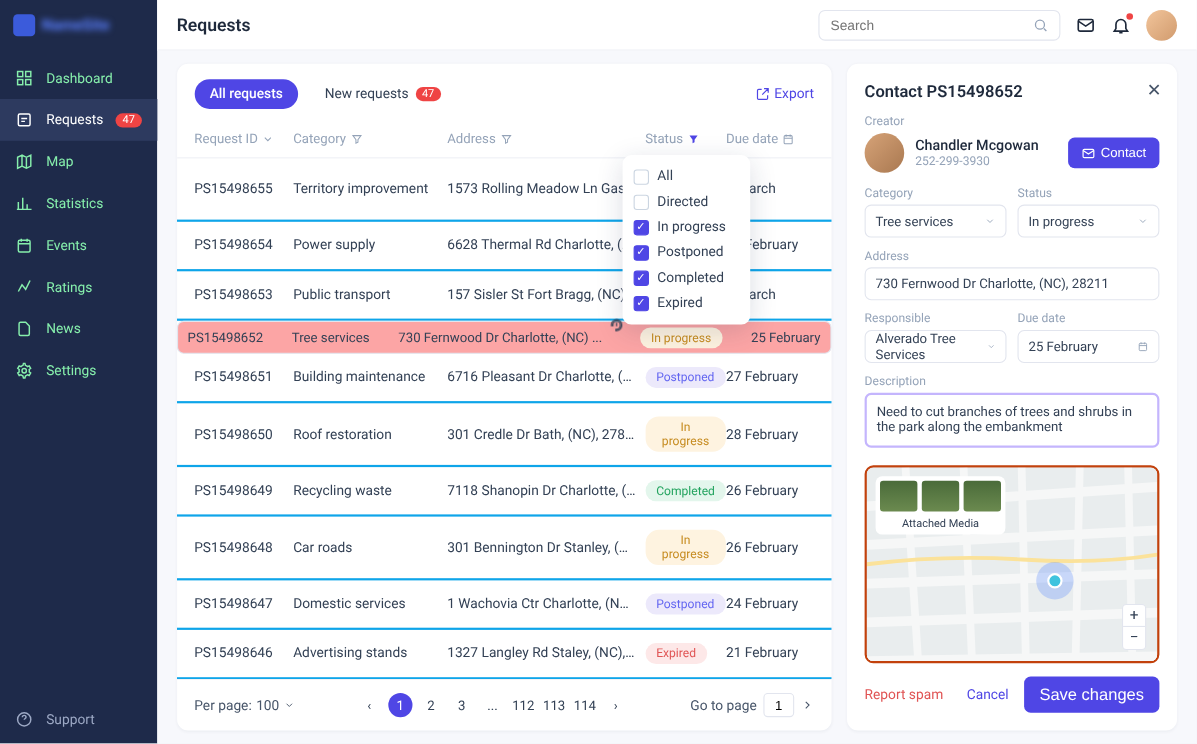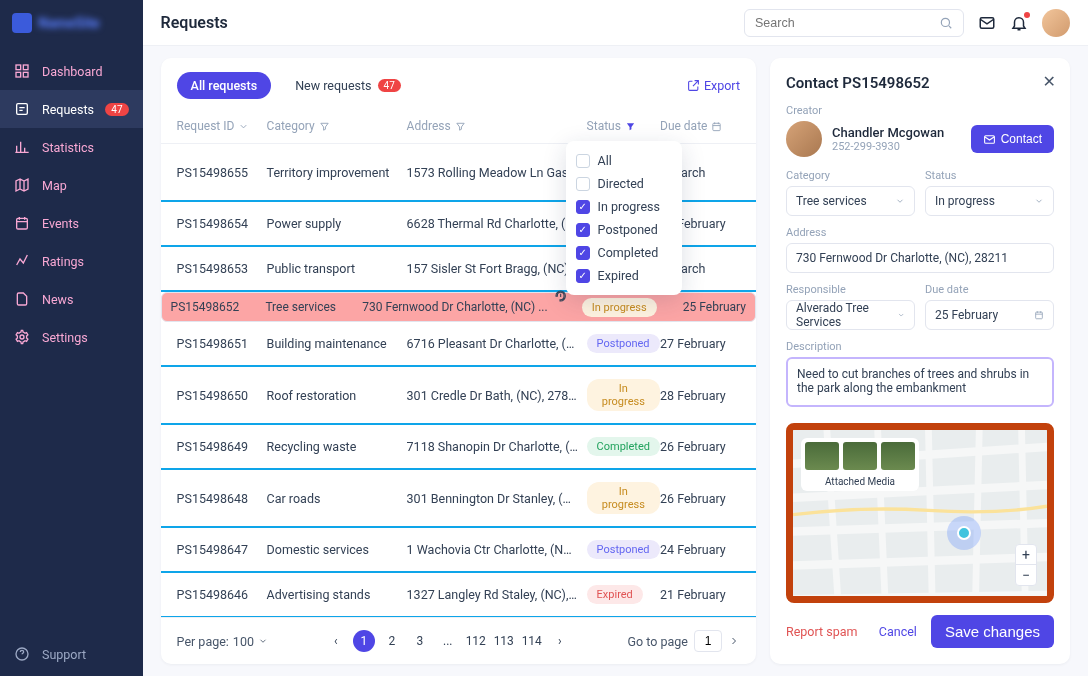--- a/index.html
+++ b/index.html
@@ -3,21 +3,21 @@
 <meta charset="utf-8">
 <style>
 * { margin: 0; padding: 0; box-sizing: border-box; }
 body { font-family: -apple-system, BlinkMacSystemFont, "Segoe UI", Roboto, sans-serif; font-size: 13px; color: #1e293b; background: #f1f3f9; overflow: hidden; }
 .app { display: flex; width: 1088px; height: 676px; }
 .sidebar { width: 144px; background: #1e2a4a; color: #9ca8c4; display: flex; flex-direction: column; }
 .logo { height: 46px; display: flex; align-items: center; padding: 0 12px; }
 .logo-mark { width: 20px; height: 20px; background: #3b5bdb; border-radius: 4px; margin-right: 6px; }
 .logo-text { filter: blur(3px); font-weight: 700; font-size: 14px; color: #5a7fff; }
 .nav { flex: 1; padding-top: 6px; }
-.nav-item { display: flex; align-items: center; padding: 11px 14px; cursor: pointer; font-size: 12.5px; color: #f9a8d4; position: relative; }
+.nav-item { display: flex; align-items: center; padding: 11px 14px; cursor: pointer; font-size: 12.5px; color: #86efac; position: relative; }
 .nav-item.active { background: #2d3a5f; color: #fff; }
 .nav-item svg, .nav-item .ic { width: 16px; height: 16px; margin-right: 12px; }
 .nav-badge { margin-left: auto; background: #ef4444; color: #fff; font-size: 10px; padding: 1px 6px; border-radius: 8px; }
 .nav-foot { padding: 14px; display: flex; align-items: center; font-size: 12.5px; color: #9ca8c4; cursor: pointer; }
 .nav-foot svg { width: 16px; height: 16px; margin-right: 12px; }
 .main { flex: 1; display: flex; flex-direction: column; background: #f7f8fc; }
 .topbar { height: 46px; background: #fff; display: flex; align-items: center; padding: 0 18px; border-bottom: 1px solid #eef0f5; }
 .page-title { font-size: 16px; font-weight: 600; }
 .topbar-right { margin-left: auto; display: flex; align-items: center; gap: 14px; }
 .search-box { width: 220px; height: 28px; border: 1px solid #e2e5ee; border-radius: 6px; display: flex; align-items: center; padding: 0 10px; color: #94a3b8; }
@@ -68,21 +68,21 @@
 .creator-row { display: flex; align-items: center; margin-bottom: 12px; }
 .creator-av { width: 36px; height: 36px; border-radius: 50%; background: linear-gradient(135deg,#d6a378,#a97850); margin-right: 10px; }
 .creator-name { font-size: 13px; font-weight: 500; color: #1e293b; }
 .creator-phone { font-size: 11px; color: #94a3b8; }
 .contact-btn { margin-left: auto; background: #4f46e5; color: #fff; border: none; border-radius: 6px; padding: 7px 12px; font-size: 12px; cursor: pointer; display: flex; align-items: center; gap: 5px; }
 .field-row { display: flex; gap: 10px; margin-bottom: 10px; }
 .field { flex: 1; }
 .sel, .inp { width: 100%; height: 30px; border: 1px solid #e2e5ee; border-radius: 6px; padding: 0 9px; font-size: 12px; color: #334155; display: flex; align-items: center; justify-content: space-between; cursor: pointer; background: #fff; }
 .sel svg { width: 10px; height: 10px; color: #94a3b8; }
 .textarea { width: 100%; border: 2px solid #c4b5fd; border-radius: 6px; padding: 8px 9px; font-size: 12px; color: #334155; min-height: 50px; resize: none; }
-.map-box { margin-top: 10px; border: 7px solid #c2410c; border-radius: 8px; height: 230px; background: #e8ecef; position: relative; overflow: hidden; }
+.map-box { margin-top: 10px; border: 2px solid #c2410c; border-radius: 8px; height: 230px; background: #e8ecef; position: relative; overflow: hidden; }
 .map-svg { position: absolute; inset: 0; }
 .thumbs { position: absolute; top: 8px; left: 8px; display: flex; gap: 4px; background: #fff; padding: 4px; border-radius: 6px; flex-direction: column; align-items: center; }
 .thumbs-row { display: flex; gap: 4px; }
 .thumb { width: 34px; height: 28px; background: linear-gradient(#4a6b3a,#6b8a4f); border-radius: 3px; }
 .thumbs-label { font-size: 10px; color: #334155; padding: 2px 0 0; }
 .pin { position: absolute; top: 92px; left: 160px; width: 22px; height: 22px; }
 .pin .ring { position: absolute; inset: -6px; border-radius: 50%; background: rgba(63,120,255,.25); }
 .pin .core { position: absolute; inset: 4px; border-radius: 50%; background: #3fc3de; border: 2px solid #fff; }
 .zoom { position: absolute; bottom: 10px; right: 10px; background: #fff; border-radius: 4px; border: 1px solid #e2e5ee; width: 22px; }
 .zoom div { height: 20px; text-align: center; line-height: 20px; font-size: 14px; color: #334155; cursor: pointer; }
@@ -114,29 +114,29 @@
         <div class="nav-item active">
           <svg viewBox="0 0 24 24" fill="none" stroke="currentColor" stroke-width="2">
             <rect x="4" y="4" width="16" height="16" rx="2"></rect>
             <path d="M8 10h8M8 14h5"></path>
           </svg>
           <span>Requests</span>
           <span class="nav-badge">47</span>
         </div>
         <div class="nav-item">
           <svg viewBox="0 0 24 24" fill="none" stroke="currentColor" stroke-width="2">
+            <path d="M9 3L3 6v15l6-3 6 3 6-3V3l-6 3-6-3zM9 3v15M15 6v15"></path>
+          </svg>
+          <span>Map</span>
+        </div>
+        <div class="nav-item">
+          <svg viewBox="0 0 24 24" fill="none" stroke="currentColor" stroke-width="2">
             <path d="M4 20V10M10 20V4M16 20v-7M22 20H2"></path>
           </svg>
           <span>Statistics</span>
-        </div>
-        <div class="nav-item">
-          <svg viewBox="0 0 24 24" fill="none" stroke="currentColor" stroke-width="2">
-            <path d="M9 3L3 6v15l6-3 6 3 6-3V3l-6 3-6-3zM9 3v15M15 6v15"></path>
-          </svg>
-          <span>Map</span>
         </div>
         <div class="nav-item">
           <svg viewBox="0 0 24 24" fill="none" stroke="currentColor" stroke-width="2">
             <rect x="4" y="5" width="16" height="16" rx="2"></rect>
             <path d="M4 10h16M8 3v4M16 3v4"></path>
           </svg>
           <span>Events</span>
         </div>
         <div class="nav-item">
           <svg viewBox="0 0 24 24" fill="none" stroke="currentColor" stroke-width="2">

